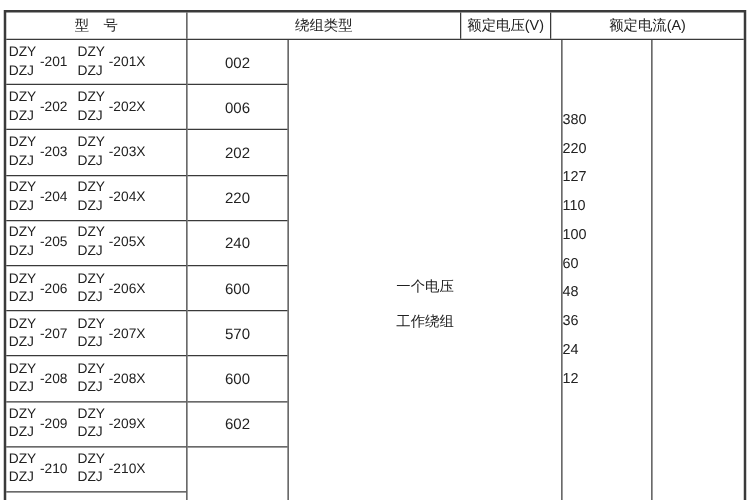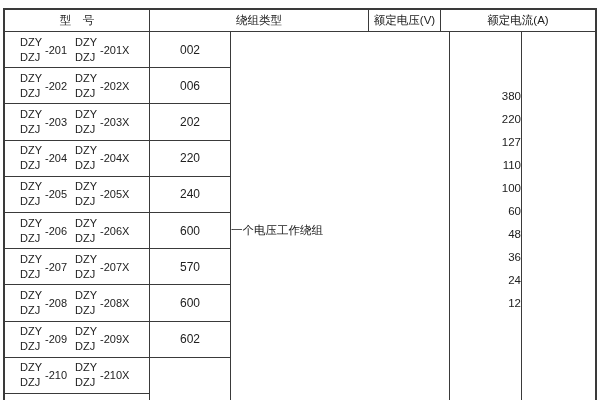--- a/index.html
+++ b/index.html
@@ -49,45 +49,45 @@
   .w-contact{width:81px;}
   .w-winding{width:219px;}
   .w-voltage{width:72px;}
   .w-current{flex:1;}
   
   .mrow{
     height:36.2px;
     box-sizing:border-box;
     border-bottom:1px solid var(--border);
     display:flex;align-items:center;
-    padding-left:15px;
+    padding-left:2px;
     font-size:11px;
   }
   .stack{display:flex;flex-direction:column;line-height:15px;}
   .suffix{margin-left:3px;white-space:nowrap;}
   .g2{margin-left:8px;}
   
   .crow{
     height:36.2px;
     box-sizing:border-box;
     border-bottom:1px solid var(--border);
     display:flex;align-items:center;justify-content:center;
     font-size:12px;
   }
   .partial{height:26px;border-bottom:none;}
   
   .merged{position:relative;}
   .wblock{
     position:absolute;top:184px;left:0;right:0;
-    display:flex;align-items:center;
+    display:flex;flex-direction:column;align-items:center;
   }
   .wline{line-height:28px;white-space:nowrap;}
   .vlist{
     position:absolute;top:53px;left:0;right:0;
-    text-align:right;
+    text-align:left;
   }
   .vitem{height:23px;line-height:23px;}
 </style>
 </head>
 <body>
 
 <div class="stage">
   <div class="tbl">
 
     <div class="hdr">

